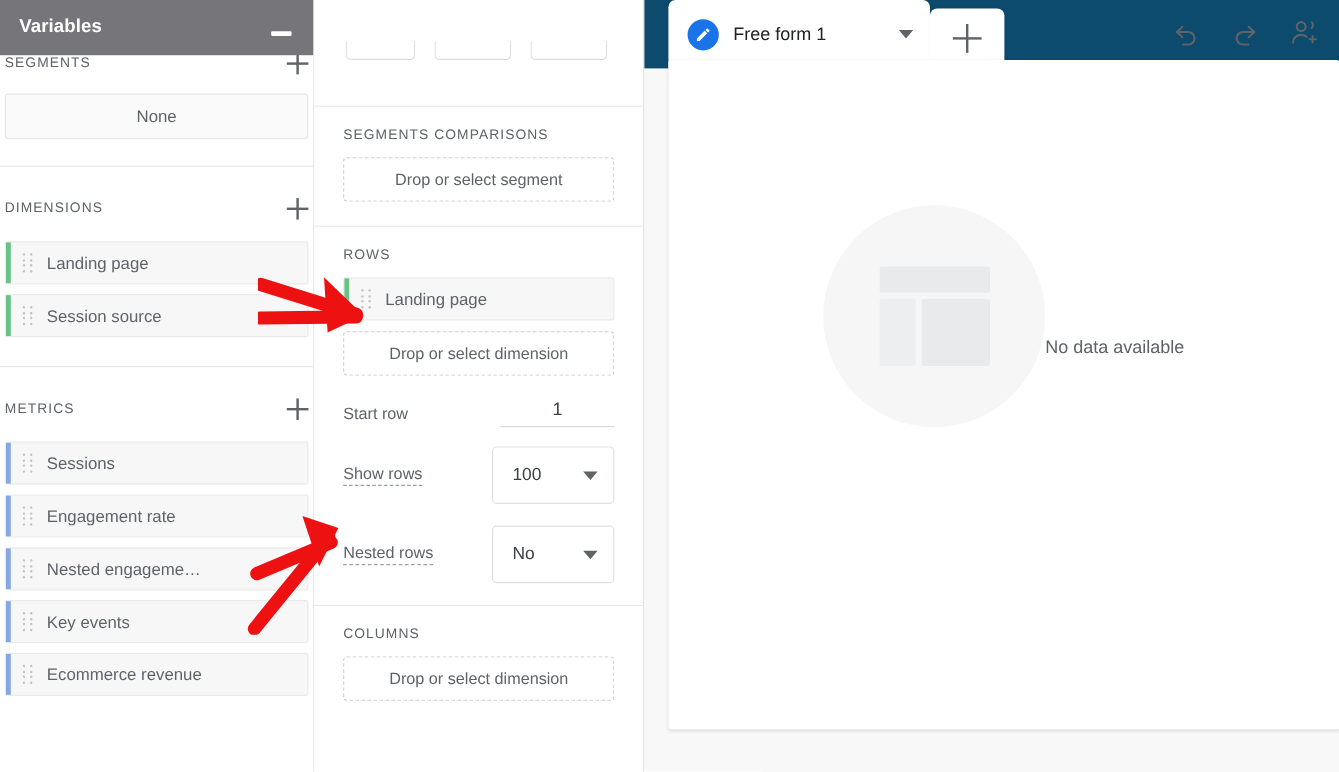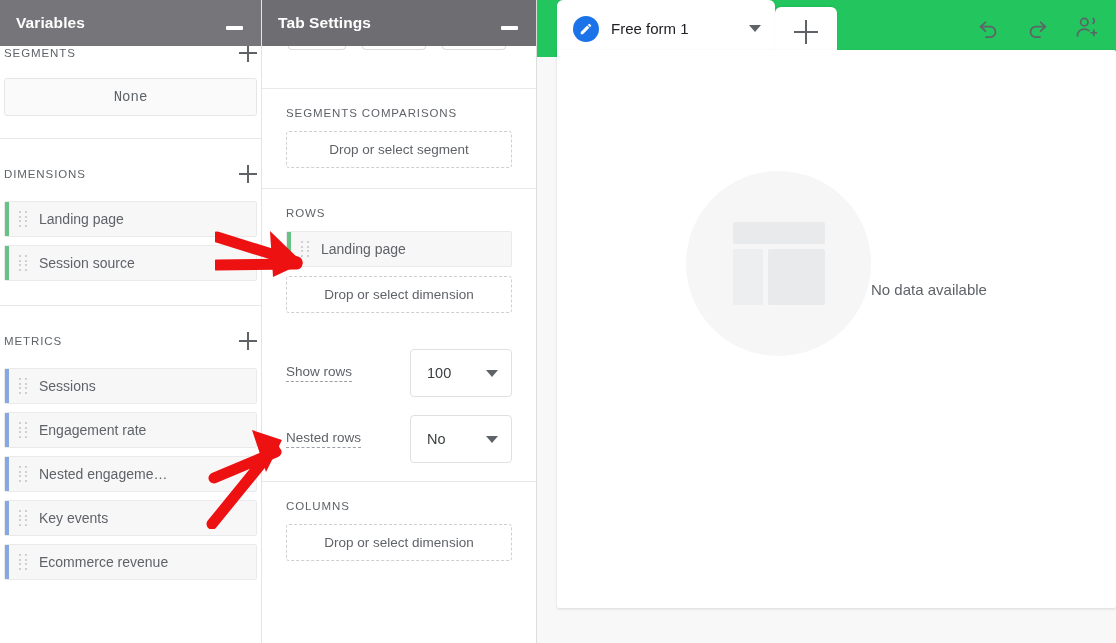--- a/index.html
+++ b/index.html
@@ -54,21 +54,20 @@
   }
   .plus-icon::before { left: 0; top: 8px; width: 18px; height: 1.6px; }
   .plus-icon::after { top: 0; left: 8px; height: 18px; width: 1.6px; }
 
   .none-box {
     height: 38px; border: 1px solid #e6e6e6; background: #fafafa;
     border-radius: 3px;
     display: flex; align-items: center; justify-content: center;
     font-size: 14px; color: #5f6368;
     cursor: pointer;
-    font-family: Liberation Mono, monospace;
   }
 
   .chip {
     position: relative;
     height: 36px; margin-bottom: 8px;
     background: #f7f7f8; border: 1px solid #eaeaea; border-radius: 2px;
     display: flex; align-items: center;
     cursor: pointer;
   }
   .chip-bar { position: absolute; left: 0; top: 0; bottom: 0; width: 3.5px; }
@@ -125,21 +124,21 @@
   .select-val { font-size: 14.5px; color: #3c4043; }
   .caret {
     width: 0; height: 0;
     border-left: 6px solid transparent; border-right: 6px solid transparent;
     border-top: 7px solid #5f6368;
   }
 
   
   #canvas { flex: 1; background: #f8f8f8; position: relative; }
   .tabbar {
-    height: 57px; background: #22c55e;
+    height: 57px; background: #0c4a6e;
     display: flex; align-items: flex-end; position: relative;
   }
   .report-tab {
     margin-left: 20px; height: 57px; min-width: 218px;
     background: #ffffff; border-radius: 6px 6px 0 0;
     display: flex; align-items: center; padding: 0 14px 0 16px;
     box-shadow: 0 -1px 2px rgba(0,0,0,.06);
     cursor: pointer;
   }
   .tab-avatar {
@@ -374,20 +373,24 @@
               <i></i>
               <i></i>
               <i></i>
             </span>
           <span class="chip-label">Landing page</span>
         </div>
 
         <div class="dropbox">Drop or select dimension</div>
 
         <div style="height:20px"></div>
+        <div class="field-row">
+          <span class="field-name">Start row</span>
+          <input class="startrow-input" value="1" style="">
+        </div>
 
         <div style="height:16px"></div>
         <div class="field-row" id="show-rows-field">
           <span class="field-name dashed">Show rows</span>
           <span class="select-box">
             <span class="select-val">100</span>
             <span class="caret"></span>
           </span>
         </div>
 
@@ -403,24 +406,20 @@
       <div class="ts-divider"></div>
 
       <div class="ts-block" style="padding-top:18px;">
         <div class="ts-label">COLUMNS</div>
         <div style="height:12px"></div>
         <div class="dropbox">Drop or select dimension</div>
       </div>
 
     </div>
 
-    <div class="panel-header">
-      <span class="panel-title">Tab Settings</span>
-      <span class="minimize-icon"></span>
-    </div>
   </div>
 
   <div id="canvas">
 
     <div class="tabbar">
       <div class="report-tab">
         <span class="tab-avatar">
           <svg width="14" height="14" viewBox="0 0 24 24" fill="#ffffff">
             <path d="M3 17.25V21h3.75L17.81 9.94l-3.75-3.75L3 17.25zM20.71 7.04a1 1 0 0 0 0-1.41l-2.34-2.34a1 1 0 0 0-1.41 0l-1.83 1.83 3.75 3.75 1.83-1.83z"></path>
           </svg>

